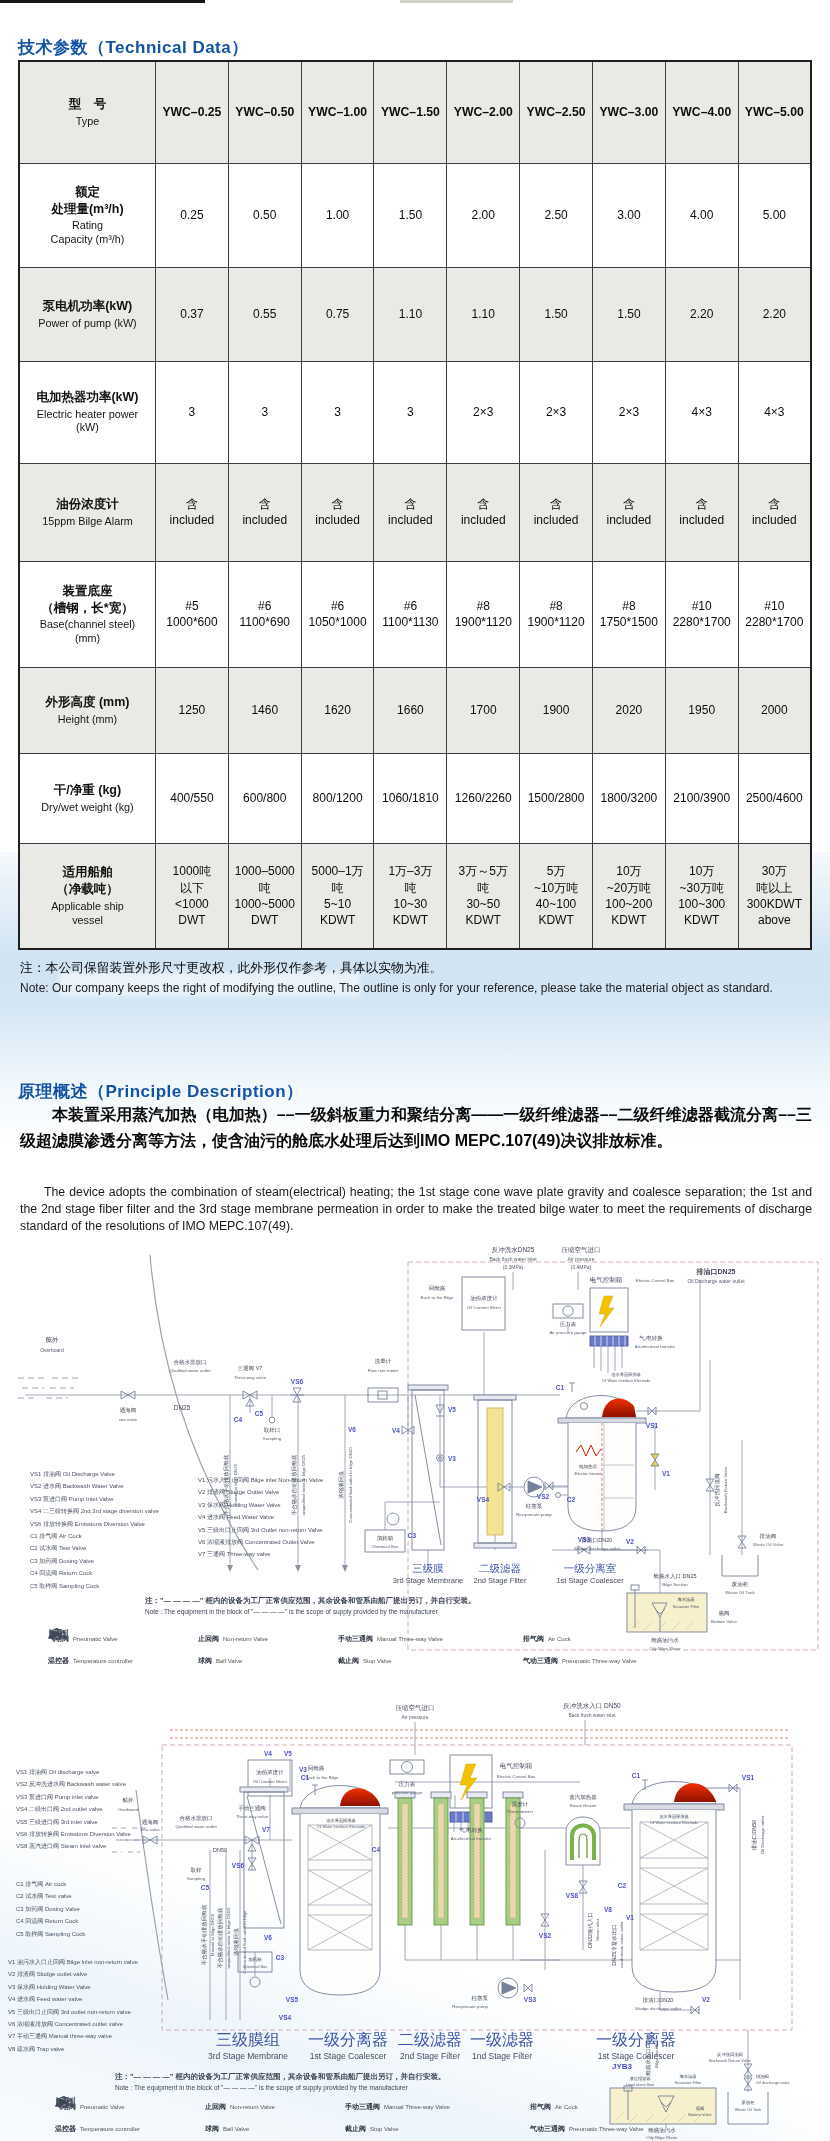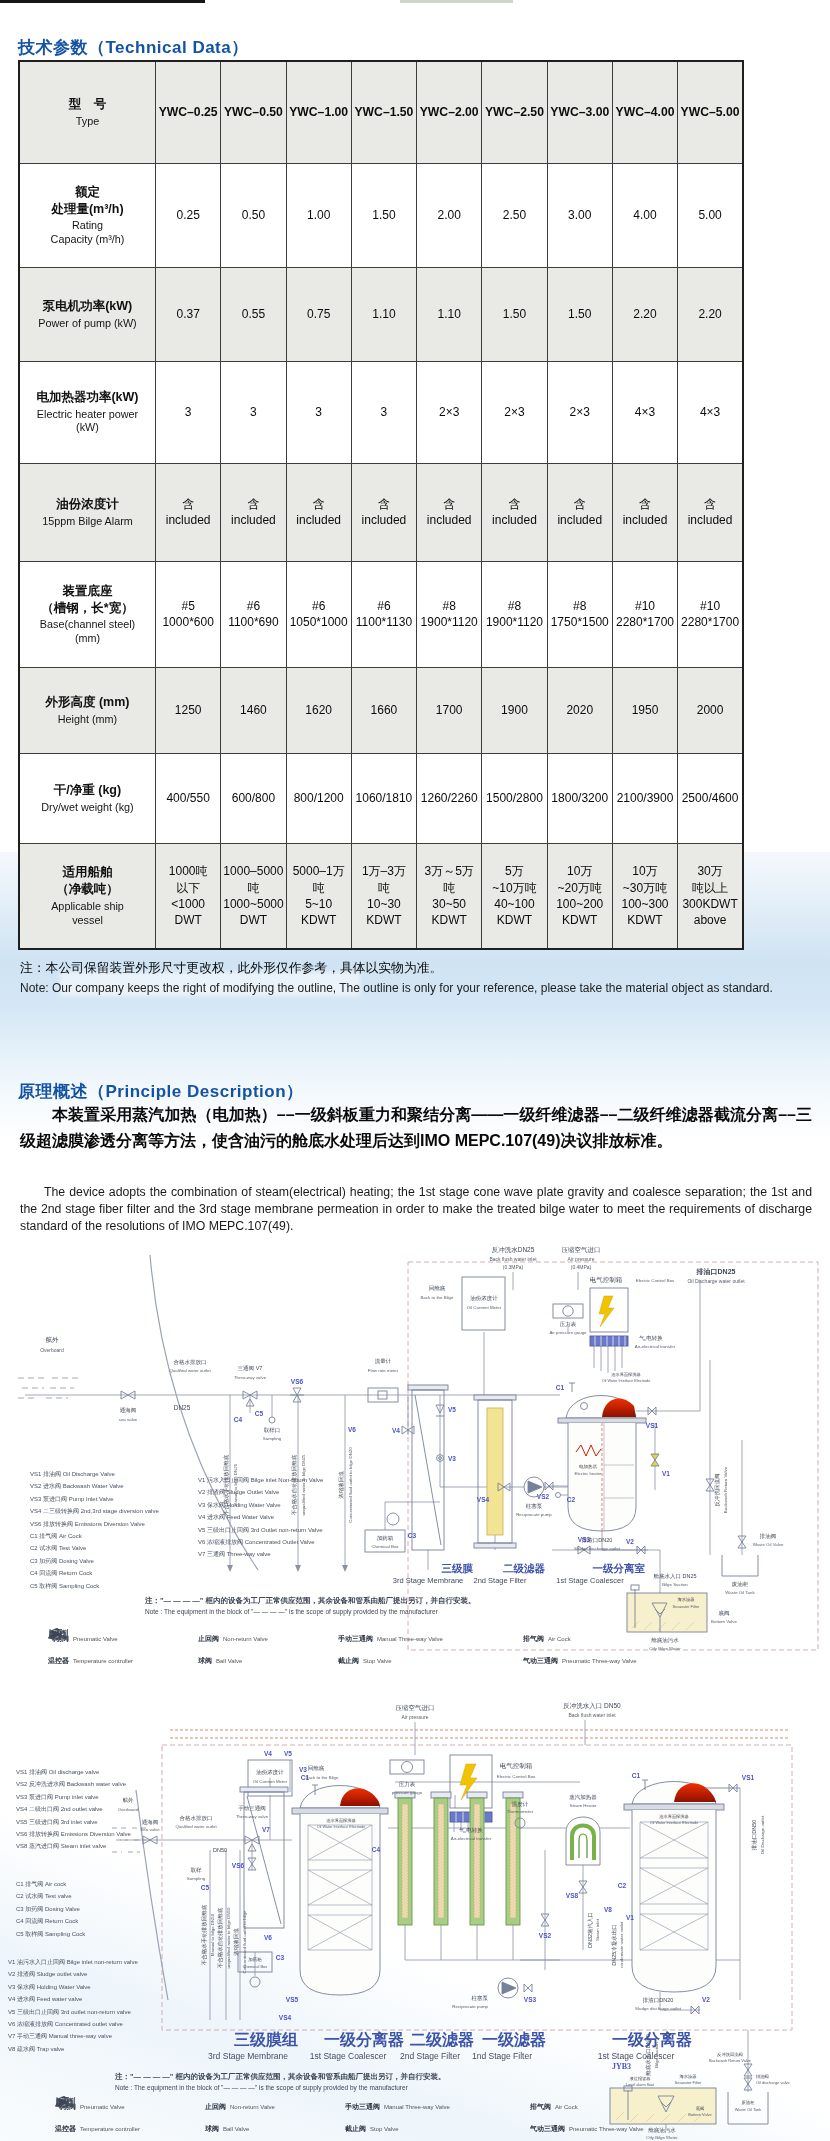--- a/index.html
+++ b/index.html
@@ -11,21 +11,21 @@
 
   
   #watermark{position:absolute;left:0;top:852px;width:830px;height:290px;z-index:0;
     background:linear-gradient(180deg,rgba(188,214,236,.15) 0%,rgba(148,193,229,.45) 38%,rgba(173,208,236,.5) 55%,rgba(214,233,246,.35) 80%,rgba(230,242,250,0) 100%);}
   #watermark .wisp{position:absolute;background:rgba(255,255,255,.55);filter:blur(2px);}
 
   .heading{position:absolute;left:18px;font-size:17px;font-weight:bold;color:#1453a4;z-index:3;letter-spacing:.5px;}
 
   
   #tablewrap{position:absolute;left:18px;top:60px;z-index:2;}
-  #spec-table{width:726px;border-collapse:collapse;table-layout:fixed;border:2px solid #1f1f1f;}
+  #spec-table{width:794px;border-collapse:collapse;table-layout:fixed;border:2px solid #1f1f1f;}
   #spec-table th,#spec-table td{border:1.2px solid #3d3d3d;vertical-align:middle;text-align:center;padding:1px 2px;}
   #spec-table th{width:131px;}
   #spec-table td{font-size:12px;color:#0c0c0c;white-space:pre-line;line-height:1.35;}
   #spec-table tr.shade{background:#e9e9e5;}
   #spec-table tr.head td{font-weight:bold;font-size:12.2px;}
   #spec-table .zh{font-size:12.5px;font-weight:bold;white-space:pre-line;line-height:1.35;}
   #spec-table .en{font-size:10.8px;font-weight:normal;white-space:pre-line;line-height:1.25;margin-top:2px;color:#151515;}
   #spec-table tr:nth-child(1){height:102px;} #spec-table tr:nth-child(2){height:104px;}
   #spec-table tr:nth-child(3){height:94px;}  #spec-table tr:nth-child(4){height:102px;}
   #spec-table tr:nth-child(5){height:98px;}  #spec-table tr:nth-child(6){height:106px;}
@@ -52,25 +52,25 @@
   .scopenote .s1{font-size:7.5px;font-weight:bold;}
   .scopenote .s2{font-size:6.5px;margin-top:2px;}
 
   .legend{position:absolute;z-index:3;display:grid;grid-template-columns:150px 140px 185px 165px;grid-auto-rows:22px;align-items:center;}
   .lg-item{display:flex;align-items:center;gap:4px;white-space:nowrap;}
   .lg-zh{font-size:7px;color:#2f3745;font-weight:bold;}
   .lg-en{font-size:6px;color:#555;}
   .lg-sym{flex:0 0 auto;}
 
   .stage{position:absolute;text-align:center;z-index:3;}
-  .stage .szh{font-weight:bold;color:#3d55a8;text-align:right;}
+  .stage .szh{font-weight:normal;color:#3d55a8;}
   .stage .sen{color:#454c60;}
   #d1 .stage .szh{font-size:10.5px;} #d1 .stage .sen{font-size:7.5px;}
   #d2 .stage .szh{font-size:16px;}  #d2 .stage .sen{font-size:8.5px;}
-  .jyb{position:absolute;font-size:8px;font-weight:bold;color:#4c52c6;z-index:3;font-family:Liberation Serif, serif;}
+  .jyb{position:absolute;font-size:8px;font-weight:bold;color:#4c52c6;z-index:3;}
 
   
   .pipe{stroke:#8a93a6;stroke-width:.8;fill:none;}
   .pipe2{stroke:#9aa3b3;stroke-width:1.2;fill:none;}
   .compn{stroke:#76819a;stroke-width:.9;fill:none;}
   .dash{stroke:#c89ba0;stroke-width:.8;stroke-dasharray:5 3;fill:none;}
   .rdash{stroke:#cc5544;stroke-width:.7;stroke-dasharray:3 2;fill:none;}
   .hz{stroke:#cc2200;stroke-width:1;fill:none;}
   text{fill:#3e4656;}
   .z{font-size:5.5px;} .e{font-size:4.4px;fill:#565e6e;}

